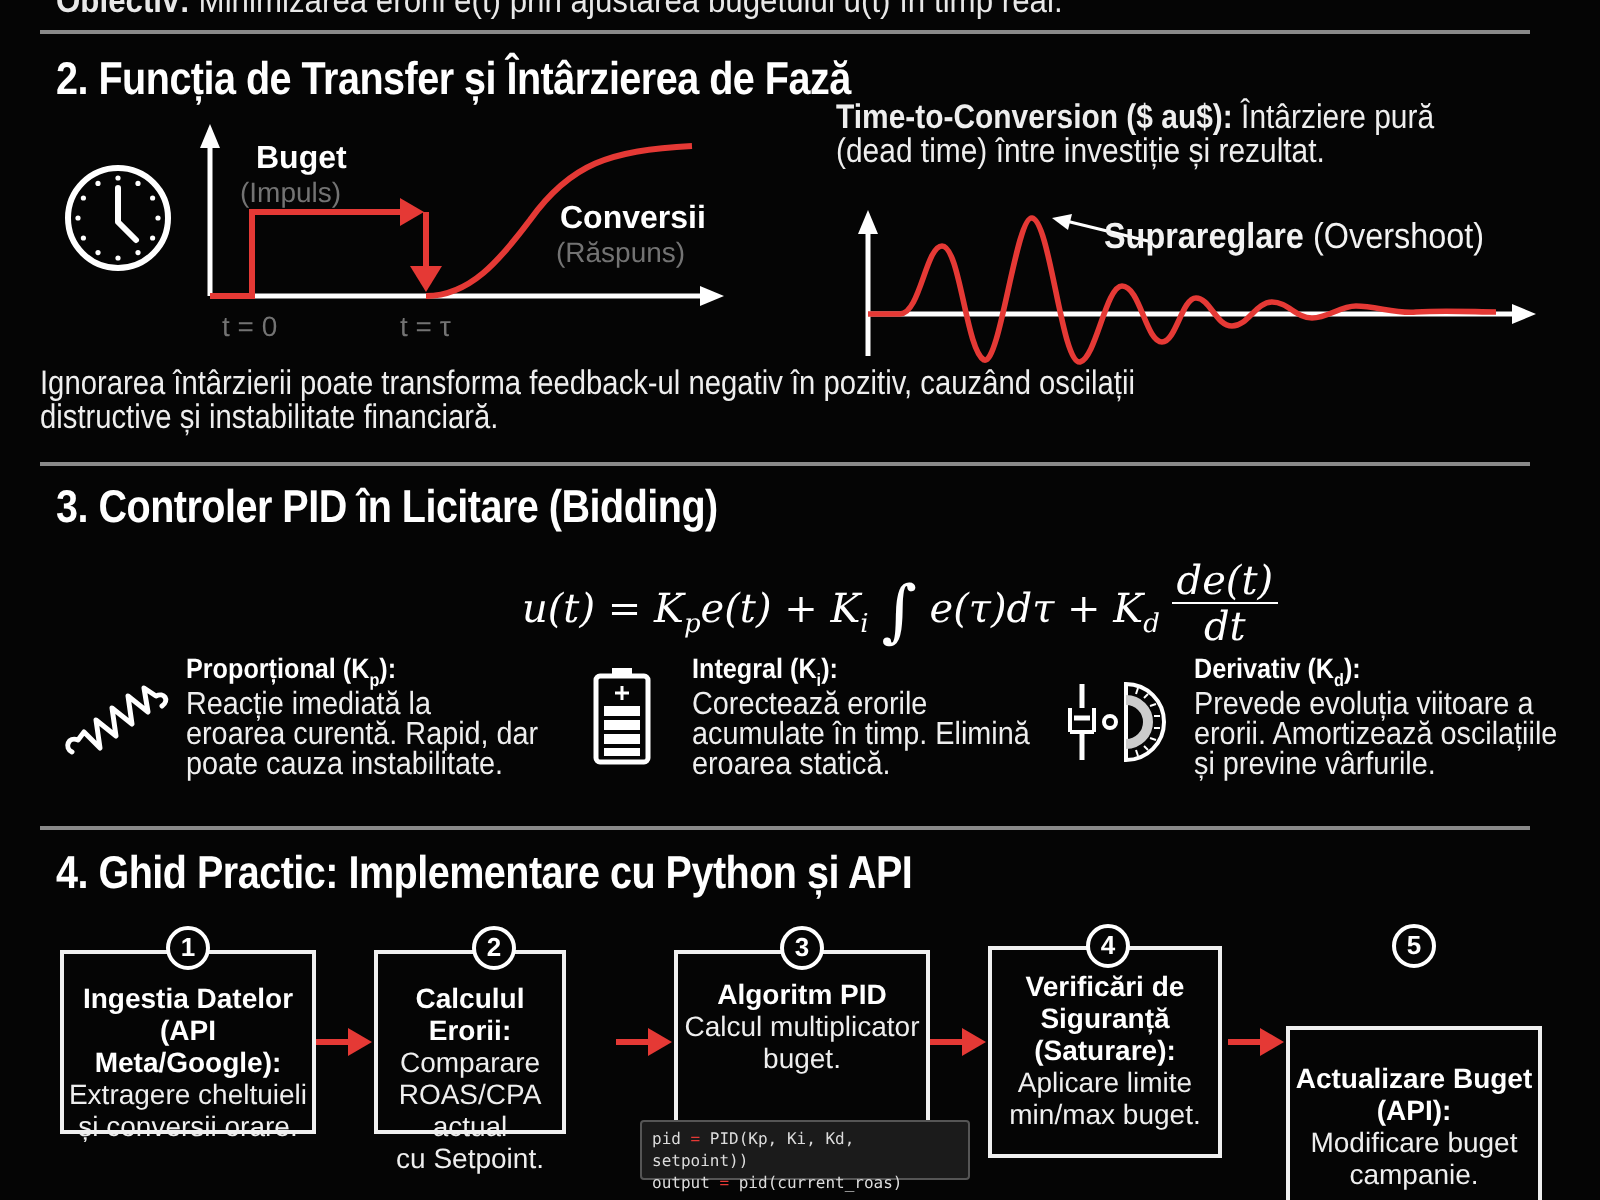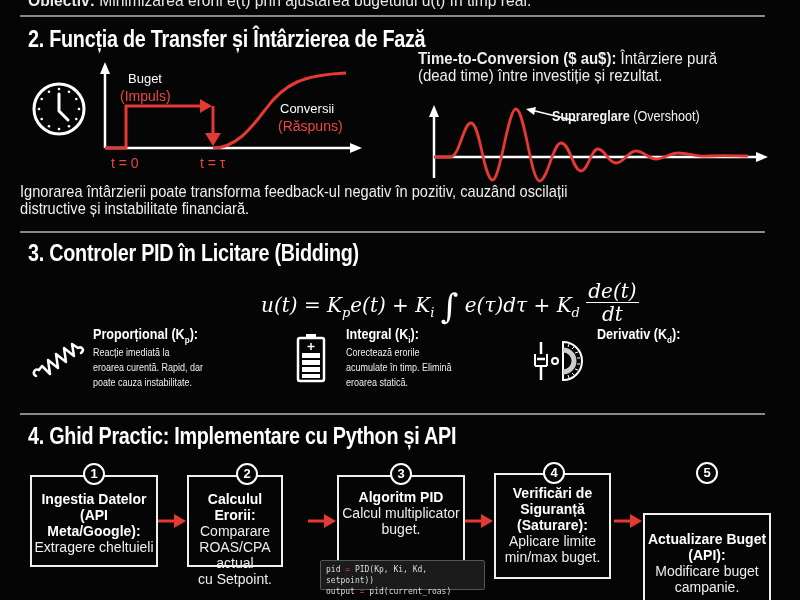--- a/index.html
+++ b/index.html
@@ -5,25 +5,25 @@
   * { box-sizing: border-box; margin: 0; padding: 0; }
   html, body { width: 800px; height: 600px; background: #050505; overflow: hidden; }
   body { position: relative; color: #f2f2f2; font-family: "Liberation Sans", "DejaVu Sans", sans-serif; }
   .abs { position: absolute; }
   .cond { transform-origin: left top; display: inline-block; white-space: nowrap; }
   .top-line { left: 28px; top: -9px; font-size: 17px; color: #e8e8e8; }
   .top-line b { font-weight: bold; }
   .hr { position: absolute; left: 20px; width: 745px; height: 2px; background: #8a8a8a; }
   .h2 { font-weight: bold; font-size: 23px; color: #ffffff; letter-spacing: -0.3px; }
   .body-text { font-size: 17px; line-height: 17px; color: #eeeeee; }
-  .lbl-b { font-weight: normal; font-size: 13px; color: #fff; }
-  .lbl-n { font-size: 14px; color: #ef4444; }
+  .lbl-b { font-weight: bold; font-size: 16px; color: #fff; }
+  .lbl-n { font-size: 14px; color: #737373; }
   .math { font-family: "DejaVu Serif", "Liberation Serif", serif; font-style: italic; font-size: 20px; color: #fff; margin-left: 36px; }
   .pid-title { font-weight: bold; font-size: 14px; color: #fff; }
-  .pid-text { font-size: 10px; line-height: 15px; color: #eee; }
+  .pid-text { font-size: 16px; line-height: 15px; color: #eee; }
   .step-box { position: absolute; border: 2px solid #f0f0f0; background: #050505; text-align: center; padding-top: 22px; }
   .step-box .st-b { font-weight: bold; font-size: 14px; line-height: 16px; color: #fff; display: block; }
   .step-box .st-n { font-size: 14px; line-height: 16px; color: #eee; display: block; }
   .num-circle { position: absolute; width: 22px; height: 22px; border: 2px solid #fff; border-radius: 50%; background: #050505; color: #fff; font-weight: bold; font-size: 13px; line-height: 18px; text-align: center; }
   .arrow-r { position: absolute; }
   .code-box { position: absolute; left: 320px; top: 560px; width: 165px; height: 30px; background: #1b1b1b; border: 1px solid #555; border-radius: 2px; font-family: "DejaVu Sans Mono", "Liberation Mono", monospace; font-size: 8px; line-height: 11px; color: #dcdcdc; padding: 3px 5px; }
   .code-box .op { color: #e53935; }
   svg { position: absolute; overflow: visible; }
 </style>
 </head>
@@ -92,21 +92,21 @@
 <svg style="left:428px; top:105px;" width="340" height="75" viewBox="0 0 340 75">
   <line x1="6" y1="73" x2="6" y2="10" stroke="#fff" stroke-width="2.5"></line>
   <polygon points="6,0 1,12 11,12" fill="#fff"></polygon>
   <line x1="6" y1="52" x2="330" y2="52" stroke="#fff" stroke-width="2.5"></line>
   <polygon points="340,52 328,47 328,57" fill="#fff"></polygon>
   <path d="M6,52 L22,52 C32,52 35,18 43,18 C52,18 55,70 64,75 C72,78 80,3 88,4 C97,5 103,78 112,76 C120,74 125,38 133,38 C142,38 145,66 153,66 C160,66 163,44 170,44 C177,44 180,58 188,58 C196,58 200,46 208,46 C216,46 220,54 228,54 C236,54 242,48 250,48 C260,48 270,52 280,51 C295,50 310,51 320,51" fill="none" stroke="#e53935" stroke-width="2.8"></path>
 
   <line x1="148" y1="16" x2="103" y2="5" stroke="#fff" stroke-width="1.5"></line>
   <polygon points="98,4 108,2 106,10" fill="#fff"></polygon>
 </svg>
-<div class="abs" style="left:552px; top:108px; font-size:14px;">
+<div class="abs" style="left:552px; top:108px; font-size:18px;">
   <span class="cond" style="transform: scaleX(0.9);">
     <b>Suprareglare</b>
     <span>(Overshoot)</span>
   </span>
 </div>
 
 <div class="abs body-text" style="left:20px; top:183px;">
   <span class="cond" style="transform: scaleX(0.86);">Ignorarea întârzierii poate transforma feedback-ul negativ în pozitiv, cauzând oscilații</span><br>
   <span class="cond" style="transform: scaleX(0.86);">distructive și instabilitate financiară.</span>
 </div>
@@ -190,32 +190,38 @@
       <line x1="36" y1="38" x2="35" y2="35"></line>
   </g>
 </svg>
 
 <div class="abs" style="left:597px; top:326px;">
   <div class="pid-title">
     <span class="cond" style="transform: scaleX(0.9);">
       <span>Derivativ (K</span><sub style="font-size:9px;">d</sub><span>):</span>
     </span>
   </div>
+  <div class="pid-text">
+    <span class="cond" style="transform: scaleX(0.9);">Prevede evoluția viitoare a</span><br>
+    <span class="cond" style="transform: scaleX(0.9);">erorii. Amortizează oscilațiile</span><br>
+    <span class="cond" style="transform: scaleX(0.9);">și previne vârfurile.</span>
+  </div>
 </div>
 
 <div class="hr" style="top:413px;"></div>
 
 <div class="abs h2" style="left:28px; top:423px;">
   <span class="cond" style="transform: scaleX(0.86);">4. Ghid Practic: Implementare cu Python și API</span>
 </div>
 
 <div class="step-box" style="left:30px; top:475px; width:128px; height:92px; padding-top:14px;">
   <span class="st-b">Ingestia Datelor</span>
   <span class="st-b">(API Meta/Google):</span>
   <span class="st-n">Extragere cheltuieli</span>
+  <span class="st-n">și conversii orare.</span>
 </div>
 <div class="num-circle" style="left:83px; top:463px;">1</div>
 
 <svg class="arrow-r" style="left:158px; top:514px;" width="28" height="14" viewBox="0 0 28 14">
   <line x1="0" y1="7" x2="18" y2="7" stroke="#e53935" stroke-width="3"></line>
   <polygon points="28,7 16,0 16,14" fill="#e53935"></polygon>
 </svg>
 
 <div class="step-box" style="left:187px; top:475px; width:96px; height:92px; padding-top:14px;">
   <span class="st-b">Calculul Erorii:</span>

